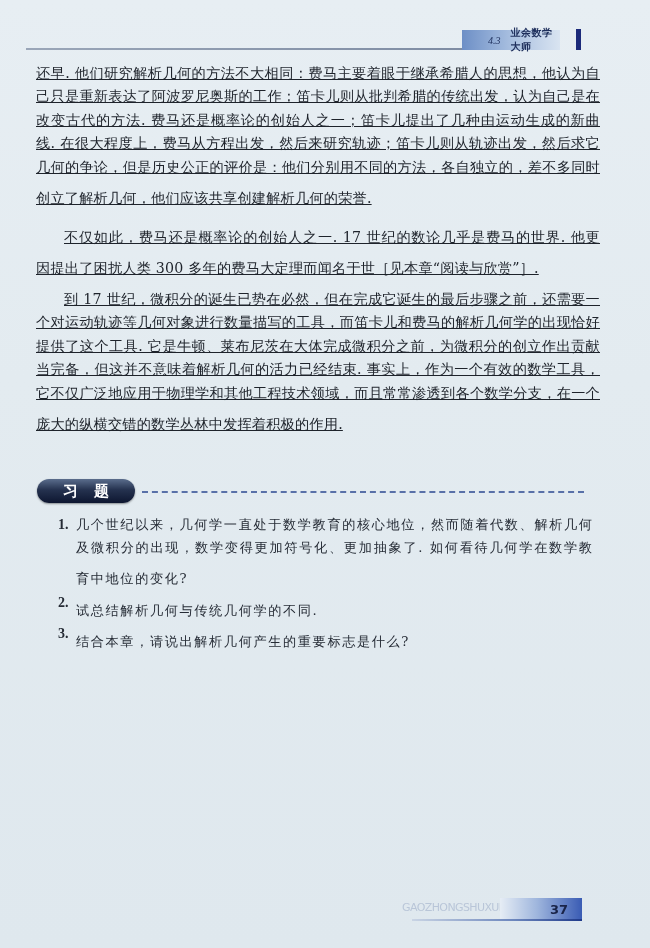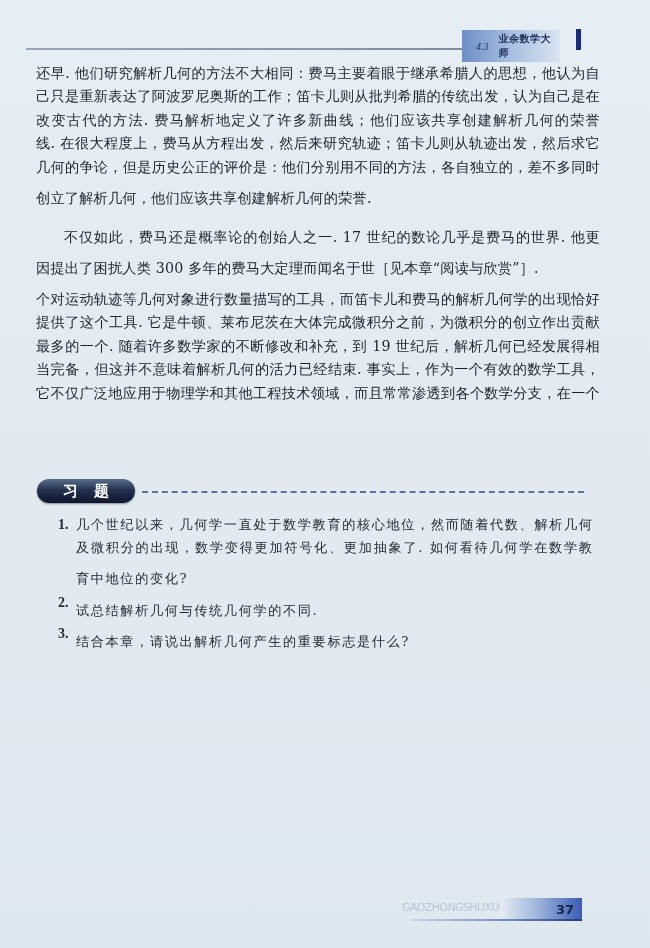--- a/index.html
+++ b/index.html
@@ -22,25 +22,25 @@
       top: 48px;
       width: 444px;
       height: 2px;
       background: linear-gradient(90deg, #9aa6b8 0%, #7e8ca3 100%);
     }
     .header-tab {
       position: absolute;
       left: 462px;
       top: 30px;
       width: 98px;
-      height: 32px;
+      height: 20px;
       background: linear-gradient(90deg, #6d8fc6 0%, #a8bfe0 50%, #d9e4f1 100%);
       display: flex;
       align-items: center;
-      padding-left: 14px;
+      padding-left: 26px;
       box-sizing: border-box;
       font-family: "Liberation Serif", serif;
       font-size: 10px;
       color: #1e2f5c;
     }
     .header-tab .sec-num {
       font-style: italic;
       margin-right: 10px;
       font-size: 10px;
     }
@@ -61,20 +61,21 @@
     
     .text-block {
       position: absolute;
       left: 36px;
       width: 564px;
       font-size: 14.2px;
       line-height: 23.4px;
       text-align: justify;
       color: #1e232b;
       letter-spacing: 0.2px;
+      text-decoration: underline;
     }
     .line {
       display: block;
       white-space: nowrap;
       text-align-last: justify;
       text-align: justify;
     }
     .line.last {
       text-align-last: left;
       margin-top: 8px;
@@ -156,20 +157,21 @@
       align-items: center;
       justify-content: flex-end;
       padding-right: 8px;
       box-sizing: border-box;
     }
     .footer-page {
       font-family: "DejaVu Sans", sans-serif;
       font-weight: bold;
       font-size: 13px;
       color: #1a2448;
+      margin-right: 6px;
     }
     .footer-rule {
       position: absolute;
       left: 412px;
       top: 919px;
       width: 170px;
       height: 2px;
       background: linear-gradient(90deg, #c9d4e4 0%, #6c86bd 60%, #1f3a8a 100%);
     }
   </style>
@@ -179,37 +181,38 @@
 <div class="header-rule"></div>
 <div class="header-tab">
   <span class="sec-num">4.3</span>
   <span class="sec-title">业余数学大师</span>
 </div>
 <div class="header-bar"></div>
 
 <div class="text-block" style="top:62px;">
   <span class="line">还早. 他们研究解析几何的方法不大相同：费马主要着眼于继承希腊人的思想，他认为自</span>
   <span class="line">己只是重新表达了阿波罗尼奥斯的工作；笛卡儿则从批判希腊的传统出发，认为自己是在</span>
-  <span class="line">改变古代的方法. 费马解析地定义了许多新曲线；他们应该共享创建解析几何的荣誉</span>
+  <span class="line">改变古代的方法. 费马还是概率论的创始人之一；笛卡儿提出了几种由运动生成的新曲</span>
   <span class="line">线. 在很大程度上，费马从方程出发，然后来研究轨迹；笛卡儿则从轨迹出发，然后求它</span>
   <span class="line">几何的争论，但是历史公正的评价是：他们分别用不同的方法，各自独立的，差不多同时</span>
   <span class="line last">创立了解析几何，他们应该共享创建解析几何的荣誉.</span>
 </div>
 
 <div class="text-block" style="top:226px;">
   <span class="line" style="padding-left:28px;">不仅如此，费马还是概率论的创始人之一. 17 世纪的数论几乎是费马的世界. 他更</span>
   <span class="line last">因提出了困扰人类 300 多年的费马大定理而闻名于世［见本章“阅读与欣赏”］.</span>
 </div>
 
 <div class="text-block" style="top:288px;">
+  <span class="line" style="padding-left:28px;">到 17 世纪，微积分的诞生已势在必然，但在完成它诞生的最后步骤之前，还需要一</span>
   <span class="line">个对运动轨迹等几何对象进行数量描写的工具，而笛卡儿和费马的解析几何学的出现恰好</span>
   <span class="line">提供了这个工具. 它是牛顿、莱布尼茨在大体完成微积分之前，为微积分的创立作出贡献</span>
-  <span class="line">最多的一个. 随着许多数学家的不断修改和补充，到 19 世纪后，解析几何已经发展得相</span>
   <span class="line">当完备，但这并不意味着解析几何的活力已经结束. 事实上，作为一个有效的数学工具，</span>
   <span class="line">它不仅广泛地应用于物理学和其他工程技术领域，而且常常渗透到各个数学分支，在一个</span>
+  <span class="line last">庞大的纵横交错的数学丛林中发挥着积极的作用.</span>
 </div>
 
 <div class="ex-pill">
   <span>习</span>
   <span>题</span>
 </div>
 <div class="ex-dash"></div>
 
 <div class="ex-list">
   <div class="ex-item">

